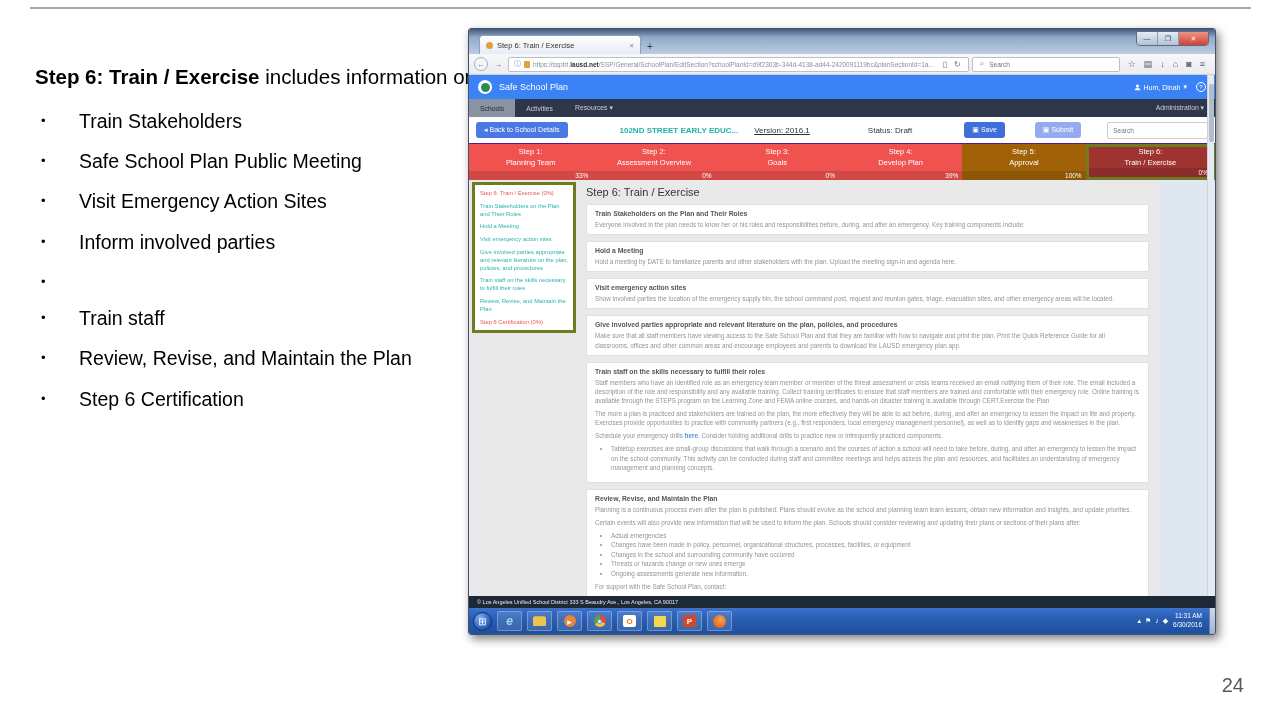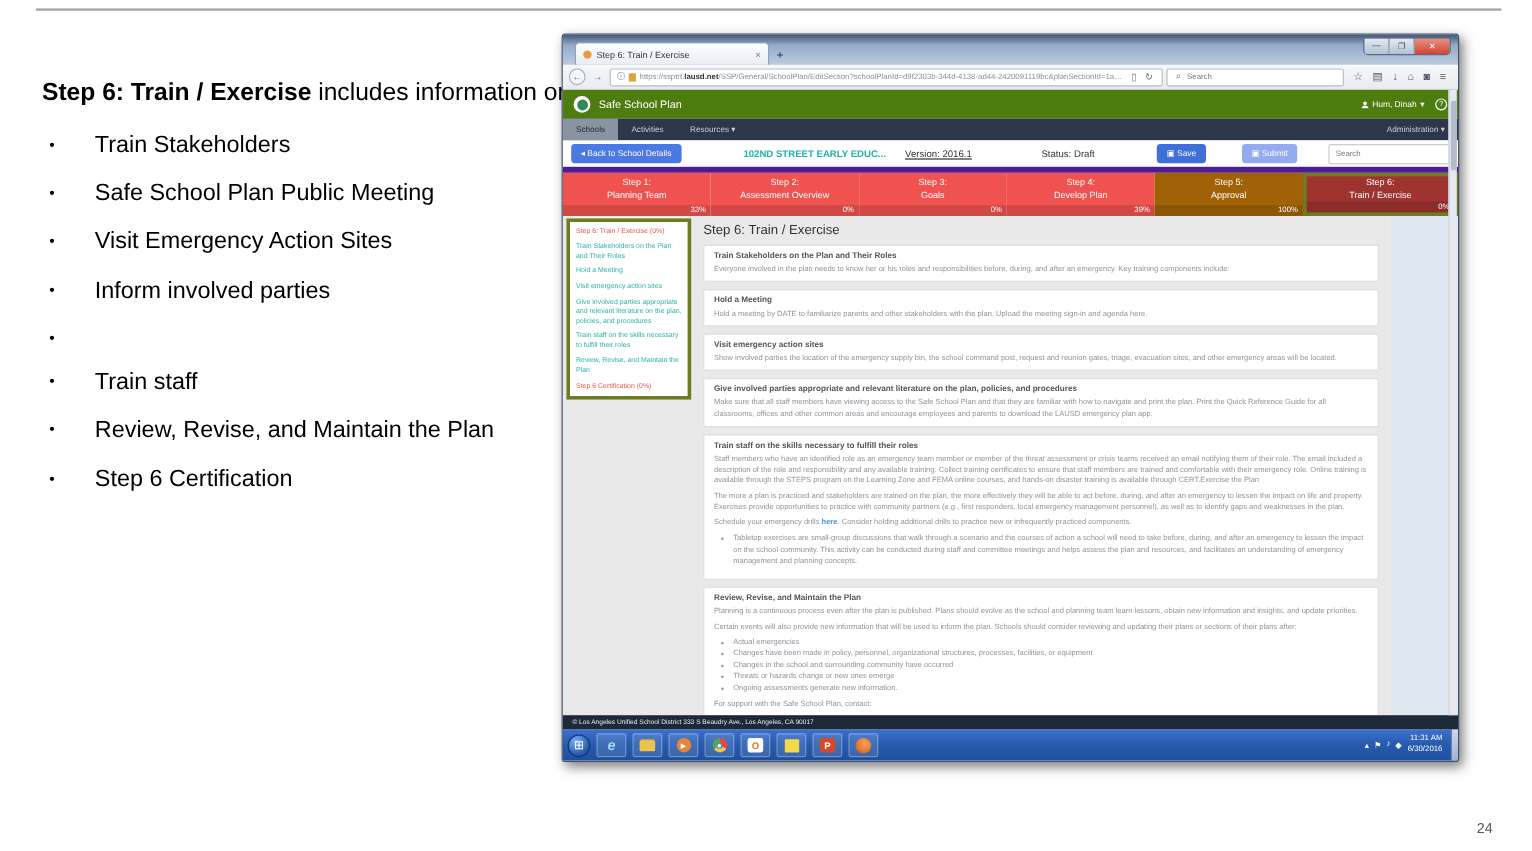--- a/index.html
+++ b/index.html
@@ -1,20 +1,20 @@
 <!DOCTYPE html>
 <html><head>
 <meta charset="utf-8">
 <style>
   * { margin:0; padding:0; box-sizing:border-box; }
   html,body { width:1277px; height:709px; }
   body { position:relative; background:#ffffff; font-family:"Liberation Sans", sans-serif; overflow:hidden; }
 
   .top-rule { position:absolute; left:30px; right:26px; top:7px; height:2px; background:#a8a8a8; }
-  .page-num { position:absolute; right:33px; bottom:12px; font-size:12px; color:#595959; }
+  .page-num { position:absolute; right:33px; bottom:12px; font-size:20px; color:#595959; }
 
   
   .left-block { position:absolute; left:35px; top:62px; width:448px; color:#000; }
   .slide-title { font-size:20.5px; line-height:1.45; }
   .slide-title b { font-weight:bold; }
   .slide-bullets { margin-top:17px; }
   .bullet-item { display:flex; font-size:19.5px; line-height:1.3; margin-bottom:15px; }
   .bullet-dot { width:44px; flex:none; padding-left:6px; font-size:13px; padding-top:4px; }
 
   
@@ -46,34 +46,34 @@
   .lock-icon { width:6px; height:7px; background:#e0a23c; border-radius:1px; flex:none; }
   .url-text { overflow:hidden; text-overflow:ellipsis; white-space:nowrap; }
   .url-domain { color:#333; font-weight:bold; }
   .mini-icon { color:#6d7682; font-size:8px; padding:0 2px; flex:none; }
   .search-field { width:148px; height:15px; background:#fff; border:1px solid #b9c0c9; border-radius:2px; display:flex;
     align-items:center; gap:3px; padding:0 5px; flex:none; }
   .search-field input, .toolbar-search input { border:none; outline:none; width:100%; font-size:6.5px; color:#555;
     font-family:"Liberation Sans", sans-serif; background:transparent; }
   .ff-icons { display:flex; gap:8px; color:#4e5866; font-size:9px; align-items:center; margin:0 5px; flex:none; }
 
-  .app-header { height:24px; background:#4d7c0f; display:flex; align-items:center; padding:0 9px; color:#fff; flex:none; }
+  .app-header { height:24px; background:#3b82f6; display:flex; align-items:center; padding:0 9px; color:#fff; flex:none; }
   .logo-circle { width:14px; height:14px; background:#fff; border-radius:50%; margin-right:7px; display:flex; align-items:center; justify-content:center; }
   .logo-inner { width:9px; height:9px; background:#2e8b57; border-radius:50%; }
   .app-title { font-size:9px; }
   .header-right { margin-left:auto; display:flex; align-items:center; gap:9px; font-size:7px; }
   .user-chip { display:flex; align-items:center; gap:3px; }
   .help-circle { width:10px; height:10px; border:1px solid #fff; border-radius:50%; font-size:6px; display:flex; align-items:center; justify-content:center; }
 
   .app-nav { height:18px; background:#2e3649; display:flex; align-items:stretch; font-size:6.8px; color:#c9ced7; flex:none; }
   .nav-item { padding:0 11px; display:flex; align-items:center; }
   .nav-item.active { background:#8a93a2; color:#1f2734; }
   .nav-admin { margin-left:auto; padding-right:11px; display:flex; align-items:center; }
 
-  .app-toolbar { height:27px; background:#fff; border-bottom:5px solid #4c1d95; display:flex; align-items:center;
+  .app-toolbar { height:27px; background:#fff; border-bottom:1px solid #4c1d95; display:flex; align-items:center;
     font-size:8px; color:#333; padding:0 7px; flex:none; }
   .btn { color:#fff; font-size:7px; padding:4px 8px; border-radius:3px; white-space:nowrap; }
   .btn-back { background:#4b79e4; }
   .school-link { color:#20b2aa; font-weight:bold; margin-left:52px; font-size:8px; white-space:nowrap; }
   .tb-version { margin-left:16px; white-space:nowrap;text-decoration:underline; }
   .tb-status { margin-left:58px; white-space:nowrap; }
   .btn-save { background:#3f6fd8; margin-left:52px; }
   .btn-submit { background:#95abf0; margin-left:30px; }
   .toolbar-search { margin-left:26px; width:118px; height:17px; border:1px solid #ccc; border-radius:2px; display:flex; align-items:center; padding:0 5px; }
 

